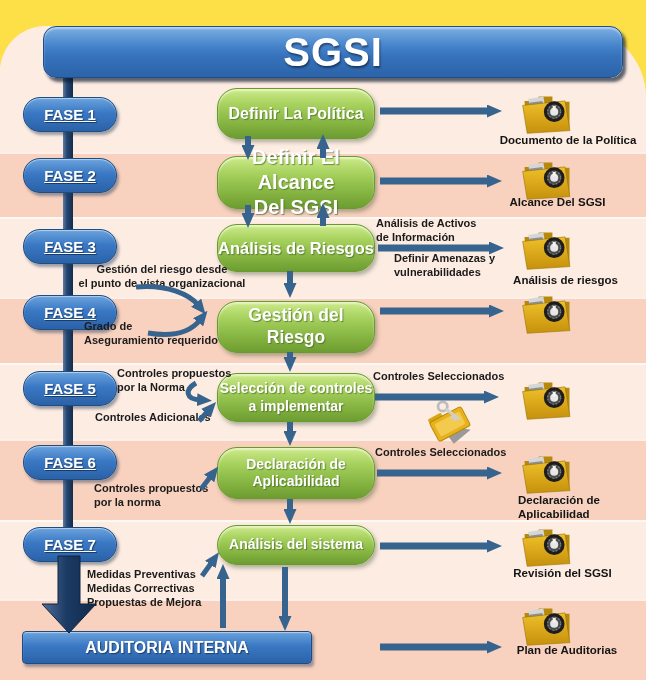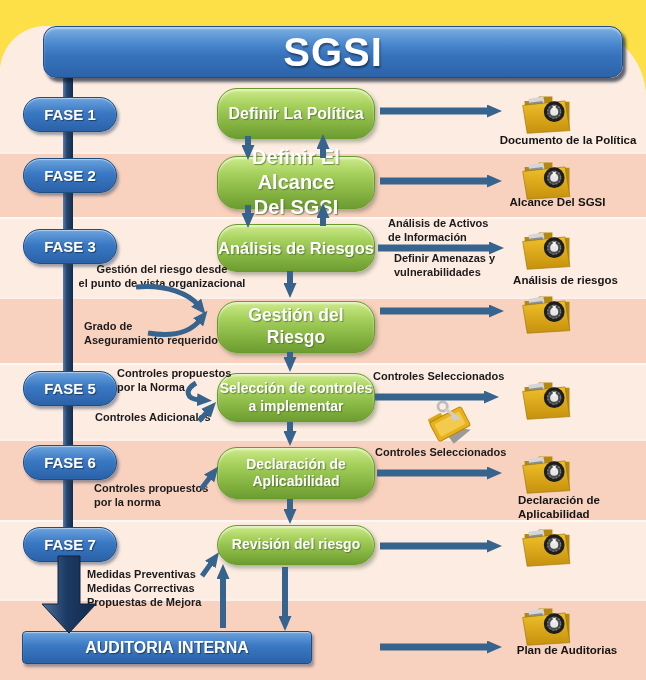--- a/index.html
+++ b/index.html
@@ -20,21 +20,21 @@
   #banner .t{color:#fff;font-size:40px;font-weight:700;letter-spacing:1px;
              text-shadow:1px 2px 2px rgba(0,0,0,.45);}
   
   #spine{position:absolute;left:63px;top:72px;width:10px;height:490px;
          background:linear-gradient(90deg,#5d7ba6 0%,#24466f 40%,#122c4e 100%);z-index:1;}
   
   .fase{position:absolute;left:23px;width:92px;height:33px;border-radius:17px;
         background:linear-gradient(180deg,#6ba3dd 0%,#3a78c4 45%,#2b62a8 100%);
         border:1px solid #1e4e80;box-shadow:2px 3px 3px rgba(40,60,90,.45), inset 0 1px 1px rgba(255,255,255,.5);
         color:#fff;font-size:15px;font-weight:700;display:flex;align-items:center;justify-content:center;
-        text-shadow:1px 1px 1px rgba(0,0,0,.45);z-index:2;}
+        text-shadow:1px 1px 1px rgba(0,0,0,.45);z-index:2;text-decoration:underline;}
   
   .gbox{position:absolute;left:217px;width:156px;border-radius:20px;
         background:linear-gradient(180deg,#cdea8a 0%,#a3cf5a 35%,#7fae3d 78%,#6d9c32 100%);
         border:1px solid #679b2a;box-shadow:2px 3px 4px rgba(60,80,50,.4), inset 0 2px 2px rgba(255,255,255,.55);
         color:#fff;font-weight:700;display:flex;align-items:center;justify-content:center;text-align:center;
         text-shadow:1px 1px 1px rgba(60,90,30,.6);line-height:1.25;z-index:2;}
   
   #abar{position:absolute;left:22px;top:631px;width:288px;height:31px;border-radius:4px;
         background:linear-gradient(180deg,#6ba3dd 0%,#3a78c4 45%,#2b62a8 100%);
         border:1px solid #1d4d80;box-shadow:2px 3px 3px rgba(40,60,90,.45), inset 0 1px 1px rgba(255,255,255,.5);
@@ -105,51 +105,52 @@
 
   <div id="spine"></div>
 
   <div id="banner">
     <span class="t">SGSI</span>
   </div>
 
   <div class="fase" style="top:97px">FASE 1</div>
   <div class="fase" style="top:158px">FASE 2</div>
   <div class="fase" style="top:229px">FASE 3</div>
+  <div class="fase" style="top:295px">FASE 4</div>
   <div class="fase" style="top:371px">FASE 5</div>
   <div class="fase" style="top:445px">FASE 6</div>
   <div class="fase" style="top:527px">FASE 7</div>
 
   <div class="gbox lines" style="top:88px;height:49px;font-size:16px">Definir La Política</div>
   <div class="gbox lines" style="top:156px;height:51px;font-size:20px">Definir El Alcance
 Del SGSI</div>
   <div class="gbox lines" style="top:224px;height:46px;font-size:16.5px">Análisis de Riesgos</div>
   <div class="gbox lines" style="top:301px;height:50px;font-size:17.5px">Gestión del Riesgo</div>
   <div class="gbox lines" style="top:373px;height:47px;font-size:14px">Selección de  controles
 a implementar</div>
   <div class="gbox lines" style="top:447px;height:50px;font-size:14px">Declaración de
 Aplicabilidad</div>
-  <div class="gbox lines" style="top:525px;height:38px;font-size:14px">Revisión del riesgo</div>
+  <div class="gbox lines" style="top:525px;height:38px;font-size:14px">Análisis del sistema</div>
 
   <div id="abar">AUDITORIA INTERNA</div>
 
   <div class="ann lines ctr" style="left:78px;top:263px;width:168px">Gestión del riesgo desde
 el punto de vista organizacional</div>
   <div class="ann lines" style="left:84px;top:320px">Grado de
 Aseguramiento  requerido</div>
   <div class="ann lines" style="left:117px;top:367px">Controles propuestos
 por la Norma</div>
   <div class="ann lines" style="left:95px;top:411px">Controles Adicionales</div>
   <div class="ann lines" style="left:94px;top:482px">Controles propuestos
 por la norma</div>
   <div class="ann lines" style="left:87px;top:568px">Medidas Preventivas
 Medidas Correctivas
 Propuestas de Mejora</div>
 
-  <div class="ann lines" style="left:388px;top:217px">Análisis de Activos
+  <div class="ann lines" style="left:376px;top:217px">Análisis de Activos
 de Información</div>
   <div class="ann lines" style="left:394px;top:252px">Definir Amenazas y
 vulnerabilidades</div>
   <div class="ann lines" style="left:373px;top:370px">Controles Seleccionados</div>
   <div class="ann lines" style="left:375px;top:446px">Controles Seleccionados</div>
 
   <svg class="folder" style="left:520px;top:91px" viewBox="0 0 60 50">
       <use href="#foldersym"></use>
     </svg>
   <svg class="folder" style="left:520px;top:157px" viewBox="0 0 60 50">
@@ -176,20 +177,21 @@
 
   <svg id="keysicon" viewBox="0 0 60 55">
       <use href="#keyssym"></use>
     </svg>
 
   <div class="flabel lines ctr" style="left:490px;top:133px;width:156px">Documento de la Política</div>
   <div class="flabel lines ctr" style="left:490px;top:195px;width:135px">Alcance Del SGSI</div>
   <div class="flabel lines ctr" style="left:498px;top:273px;width:135px">Análisis de riesgos</div>
   <div class="flabel lines" style="left:518px;top:493px">Declaración de
 Aplicabilidad</div>
+  <div class="flabel lines ctr" style="left:500px;top:566px;width:125px">Revisión del SGSI</div>
   <div class="flabel lines ctr" style="left:502px;top:643px;width:130px">Plan de Auditorias</div>
 
   <svg id="arrows" width="646" height="680" viewBox="0 0 646 680">
 
     <polygon points="58,556 80,556 80,604 96,604 69,633 42,604 58,604" fill="url(#navg)" stroke="#0f2440" stroke-width="1"></polygon>
     <g stroke="#36648e" stroke-width="6" fill="none">
 
       <path d="M248 136 L248 148" marker-end="url(#ah)"></path>
       <path d="M323 158 L323 146" marker-end="url(#ah)"></path>
       <path d="M248 205 L248 216" marker-end="url(#ah)"></path>

